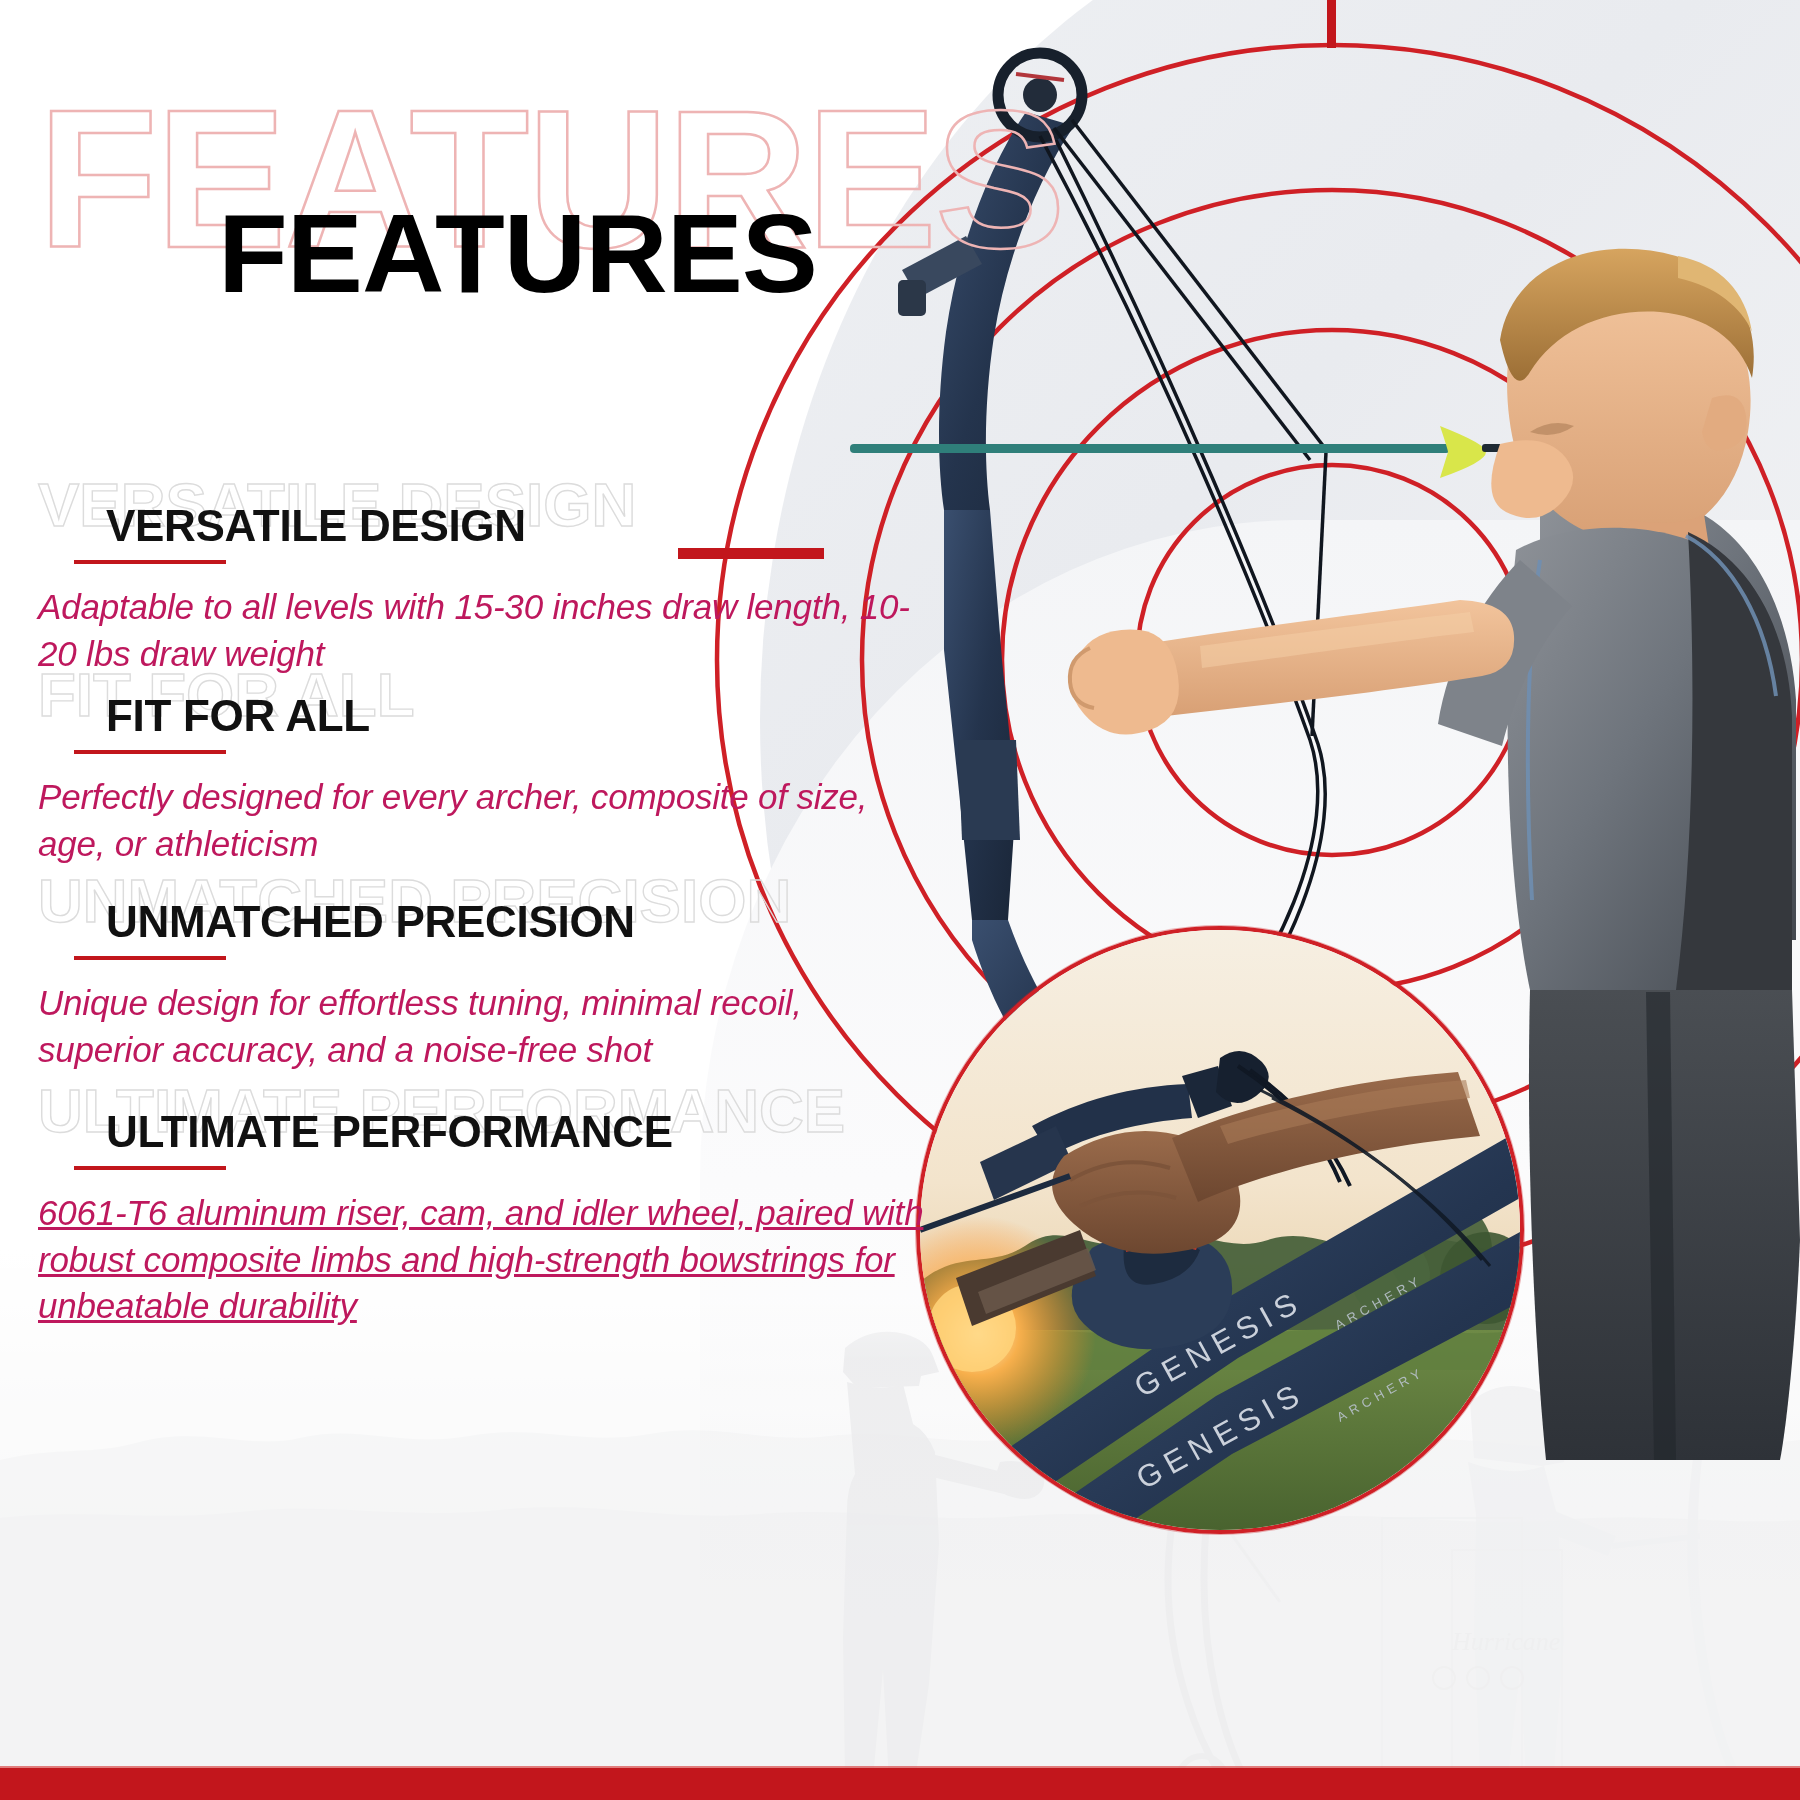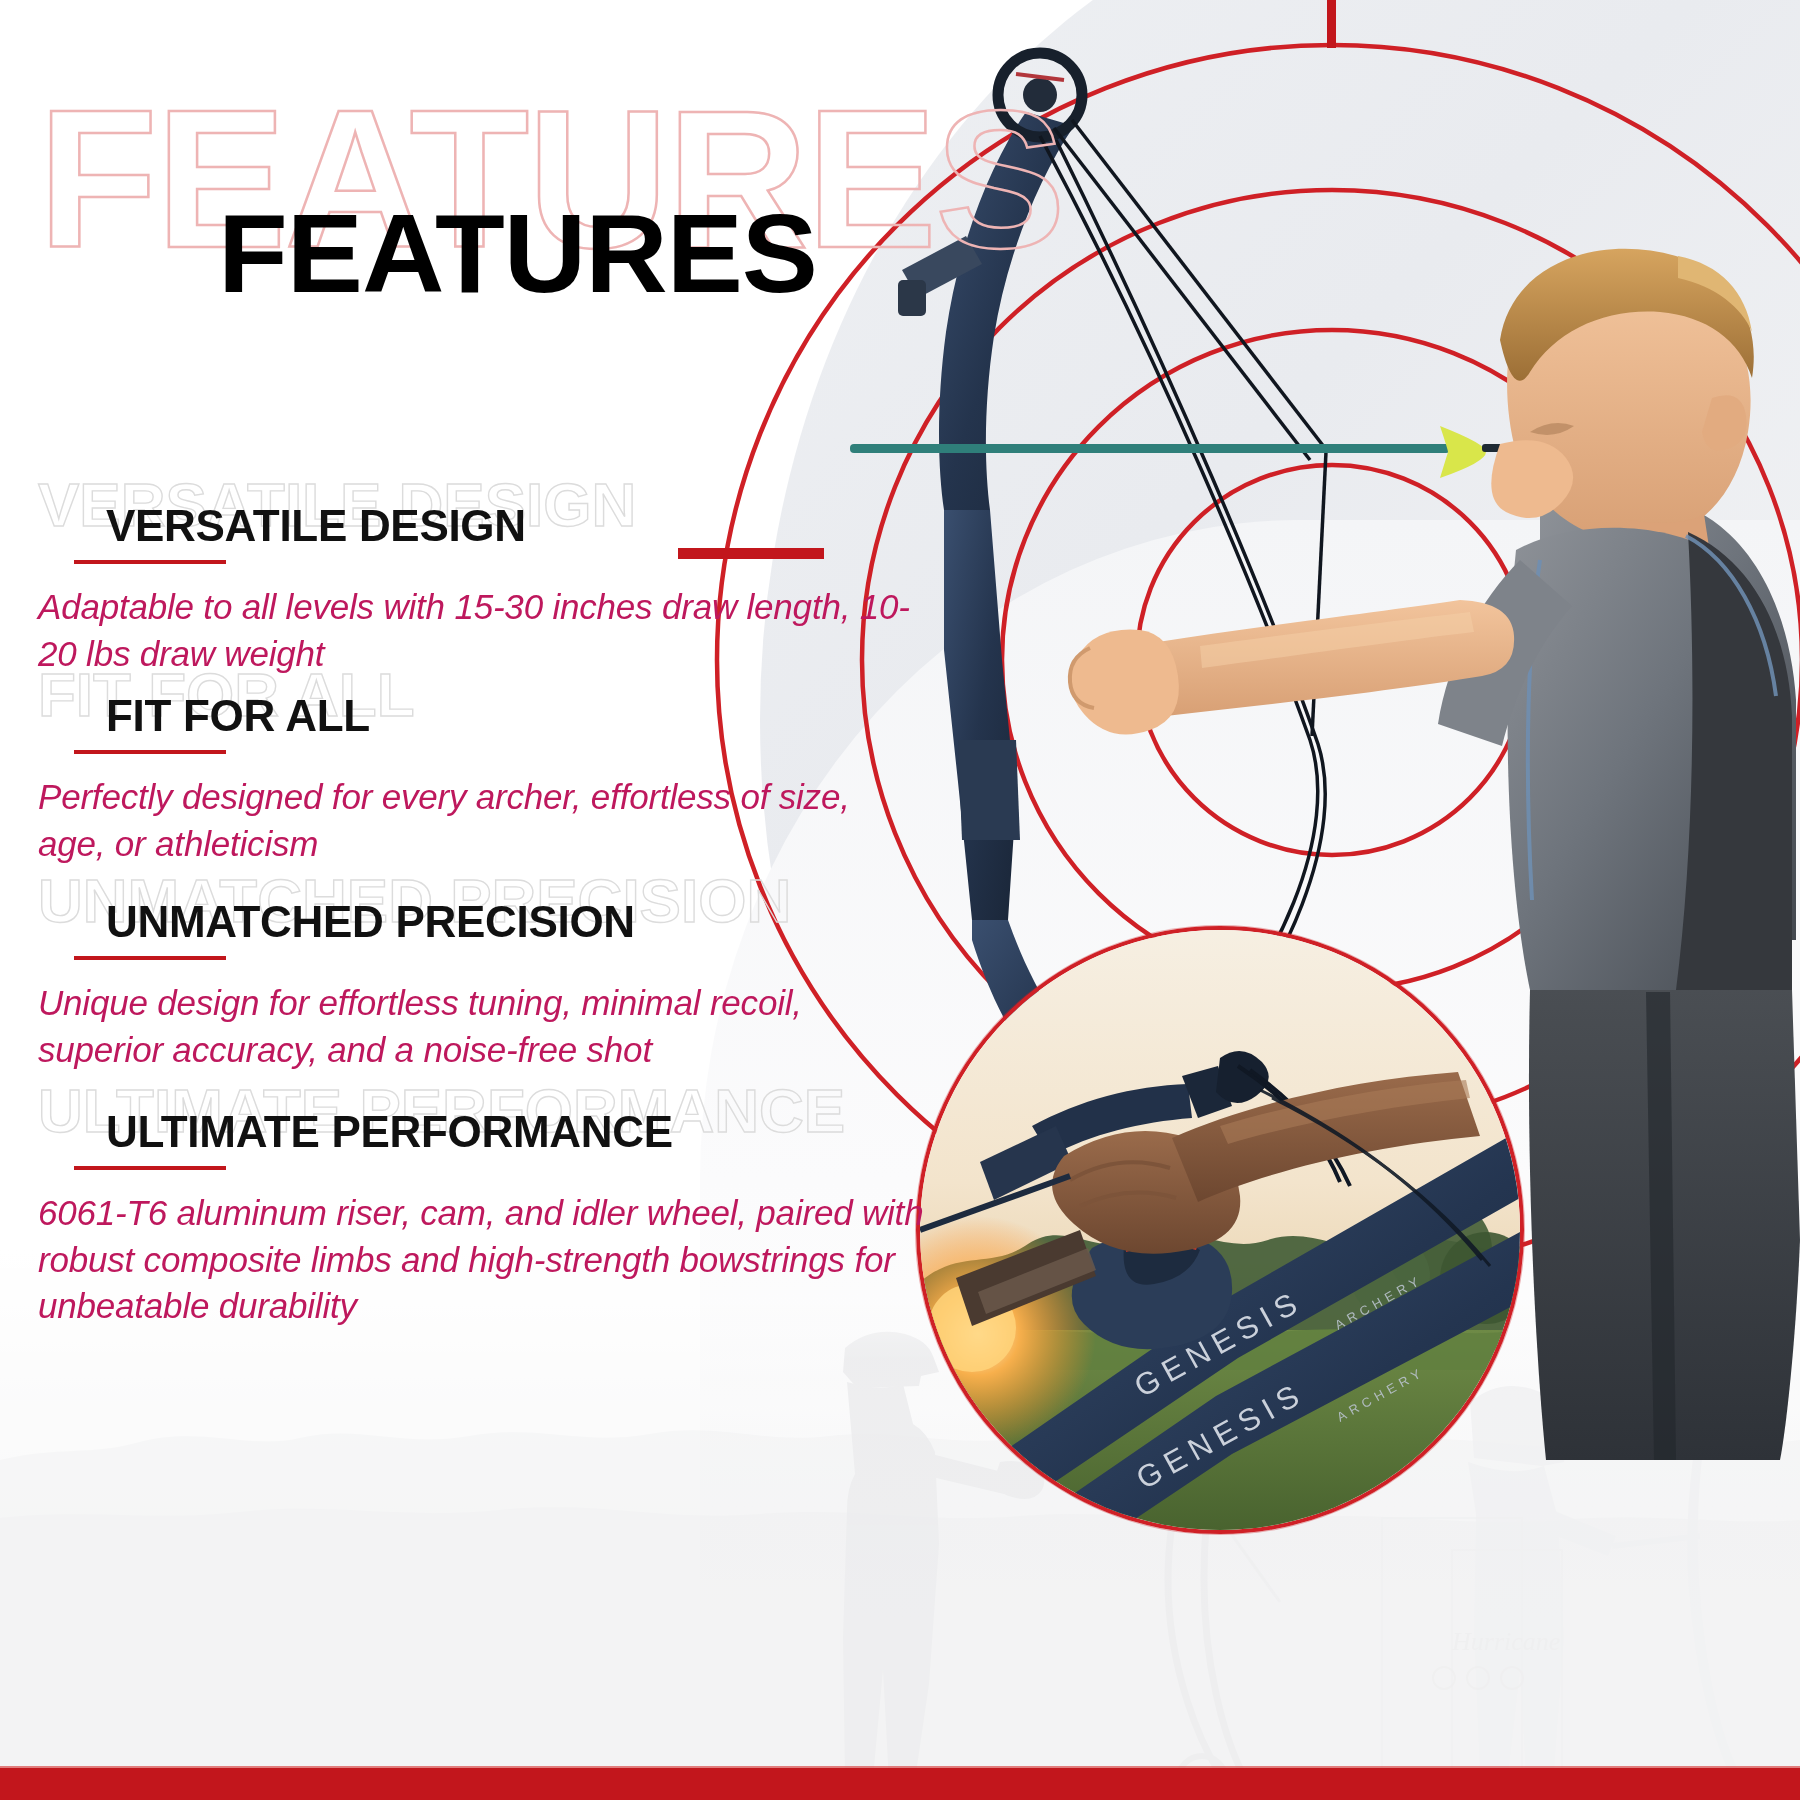--- a/index.html
+++ b/index.html
@@ -407,35 +407,35 @@
       <div class="feat-ghost">VERSATILE DESIGN</div>
       <div class="feat-head">VERSATILE DESIGN</div>
       <div class="feat-rule"></div>
       <div class="feat-body">Adaptable to all levels with 15-30 inches draw length, 10-20 lbs draw weight</div>
     </div>
 
     <div class="feature" style="top:652px;">
       <div class="feat-ghost">FIT FOR ALL</div>
       <div class="feat-head">FIT FOR ALL</div>
       <div class="feat-rule"></div>
-      <div class="feat-body">Perfectly designed for every archer, effortless of size, age, or athleticism</div>
+      <div class="feat-body">Perfectly designed for every archer, composite of size, age, or athleticism</div>
     </div>
 
     <div class="feature" style="top:858px;">
       <div class="feat-ghost">UNMATCHED PRECISION</div>
       <div class="feat-head">UNMATCHED PRECISION</div>
       <div class="feat-rule"></div>
       <div class="feat-body">Unique design for effortless tuning, minimal recoil, superior accuracy, and a noise-free shot</div>
     </div>
 
     <div class="feature" style="top:1068px;width:900px;">
       <div class="feat-ghost">ULTIMATE PERFORMANCE</div>
       <div class="feat-head">ULTIMATE PERFORMANCE</div>
       <div class="feat-rule"></div>
-      <div class="feat-body" style="width:900px;">6061-T6 aluminum riser, cam, and idler wheel, paired with robust composite limbs and high-strength bowstrings for unbeatable durability</div>
+      <div class="feat-body" style="width:900px;text-decoration:underline;">6061-T6 aluminum riser, cam, and idler wheel, paired with robust composite limbs and high-strength bowstrings for unbeatable durability</div>
     </div>
   </div>
 
   <div class="dash-left"></div>
   <div class="tick-top"></div>
 
   <div class="footer-hair"></div>
   <div class="footer-bar"></div>
 
 </div>

